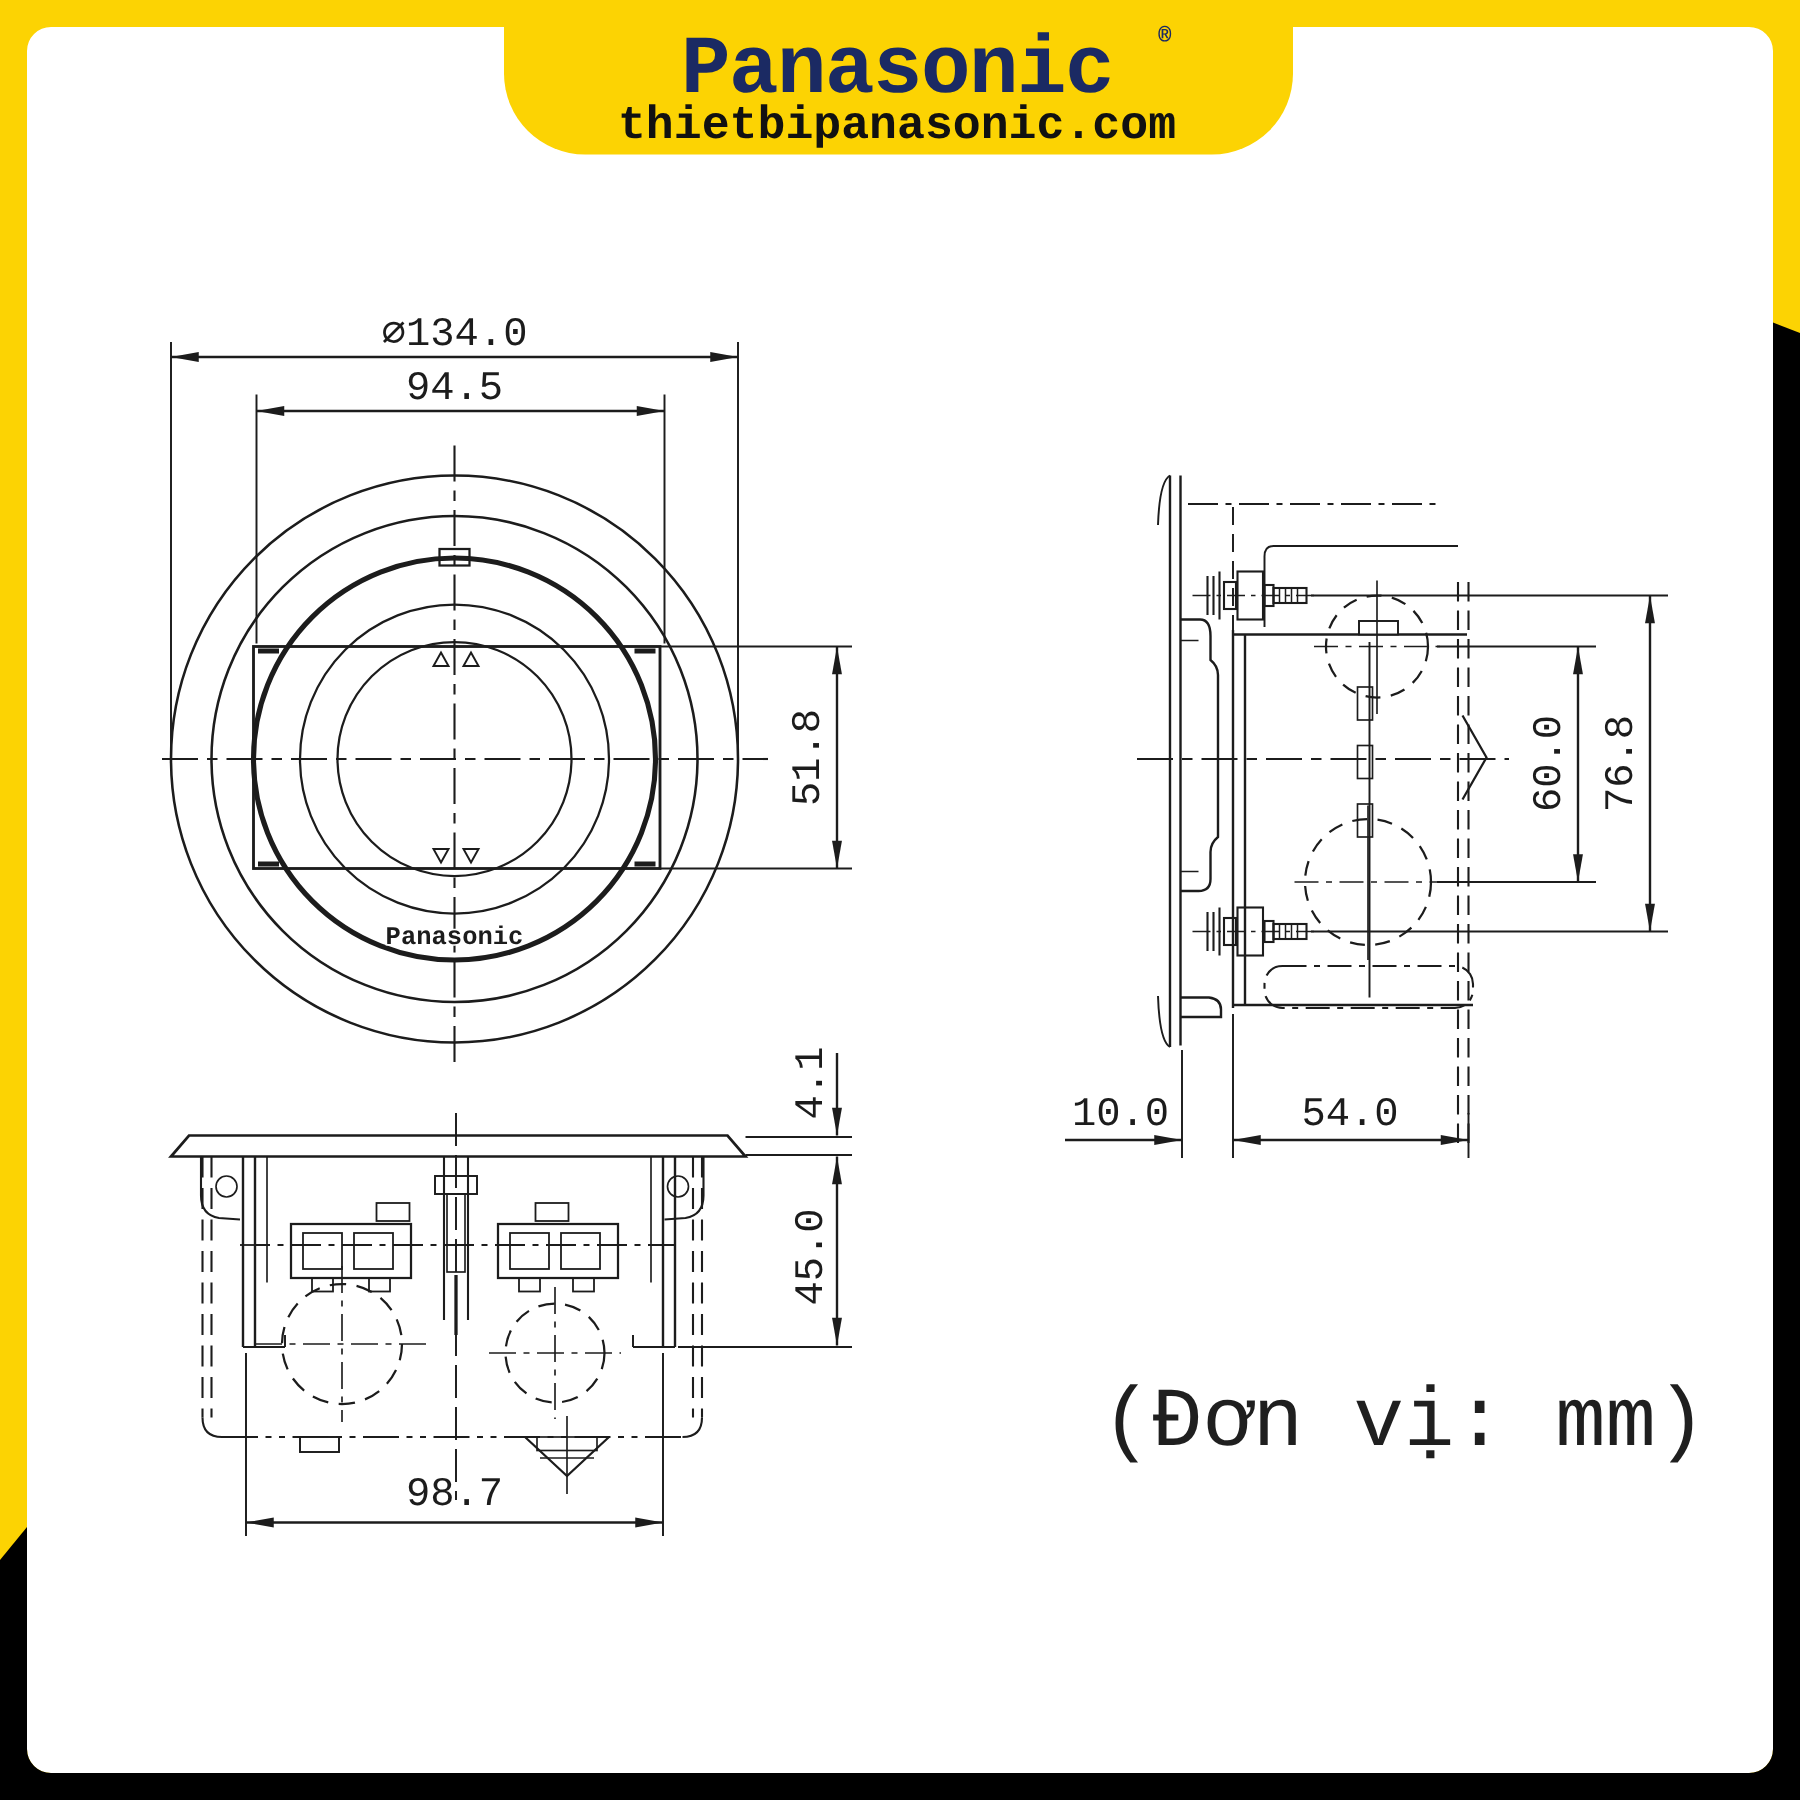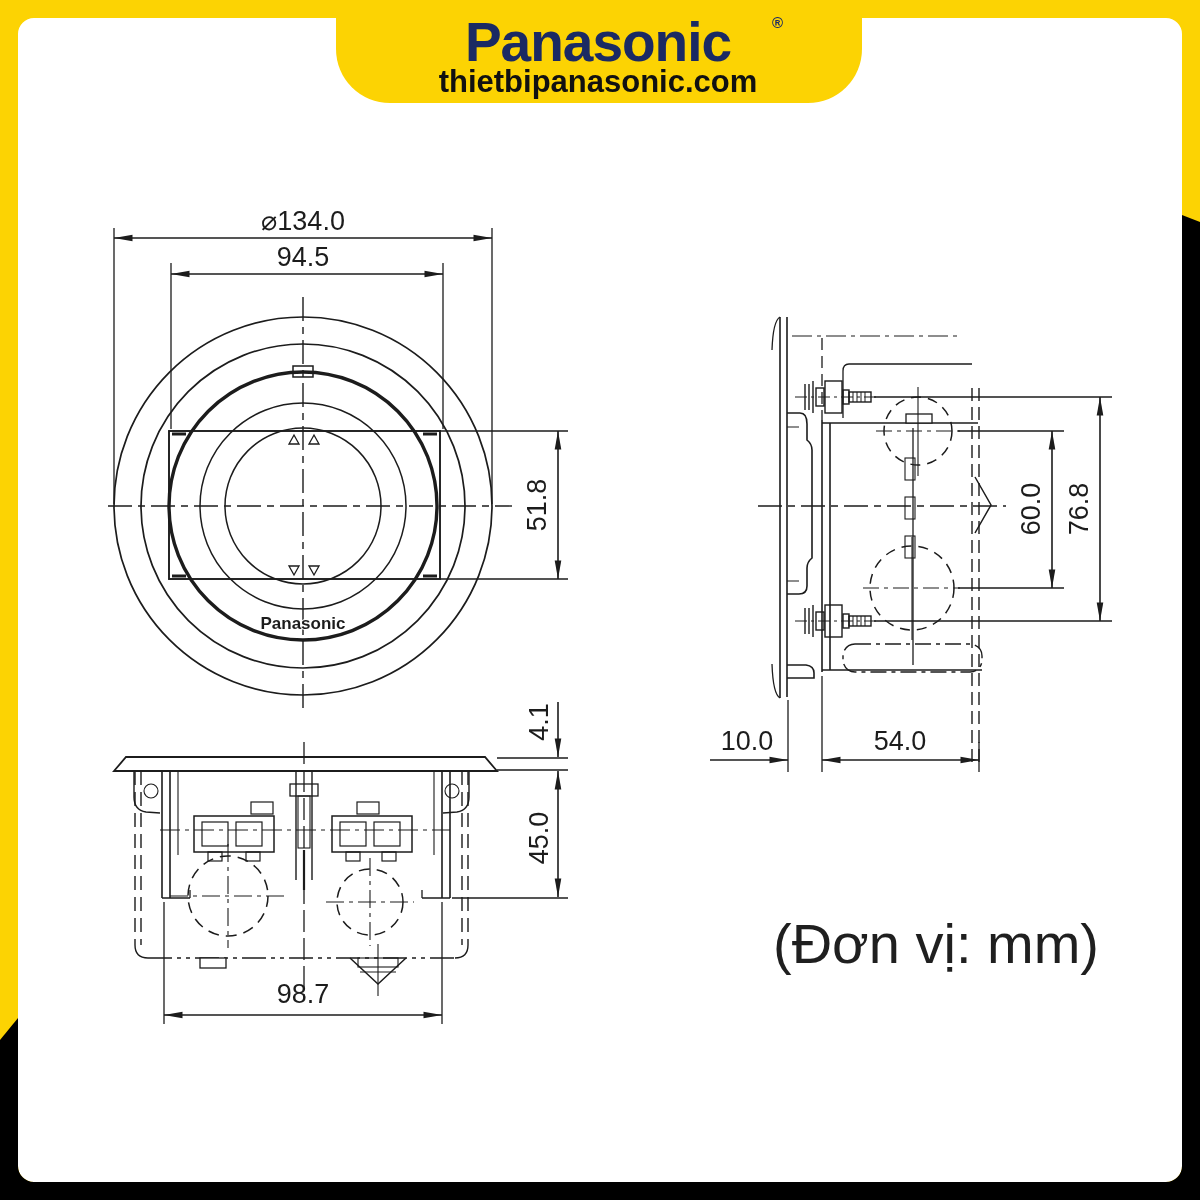--- a/index.html
+++ b/index.html
@@ -1,17 +1,17 @@
 <!DOCTYPE html>
 <html><head>
 <meta charset="utf-8">
 <style>
   html,body{margin:0;padding:0;background:#fff;}
   #stage{position:relative;width:1200px;height:1200px;overflow:hidden;background:#fff;
-         font-family:Liberation Sans, sans-serif;}
+         font-family:Liberation Mono, monospace;}
   svg{position:absolute;left:0;top:0;}
   text{fill:#1c1c1c;}
   .dim{font-size:27px;}
   .note{font-size:56px;fill:#1f1f1f;}
   .logo{font-size:55px;font-weight:700;fill:#1B2A63;letter-spacing:-1px;}
   .reg{font-size:15px;font-weight:700;fill:#1B2A63;}
   .site{font-size:31px;font-weight:700;fill:#111;letter-spacing:0px;}
   .plabel{font-size:17px;font-weight:700;fill:#1c1c1c;paint-order:stroke;stroke:#fff;stroke-width:2px;}
   .ln{stroke:#1c1c1c;fill:none;}
 </style>

